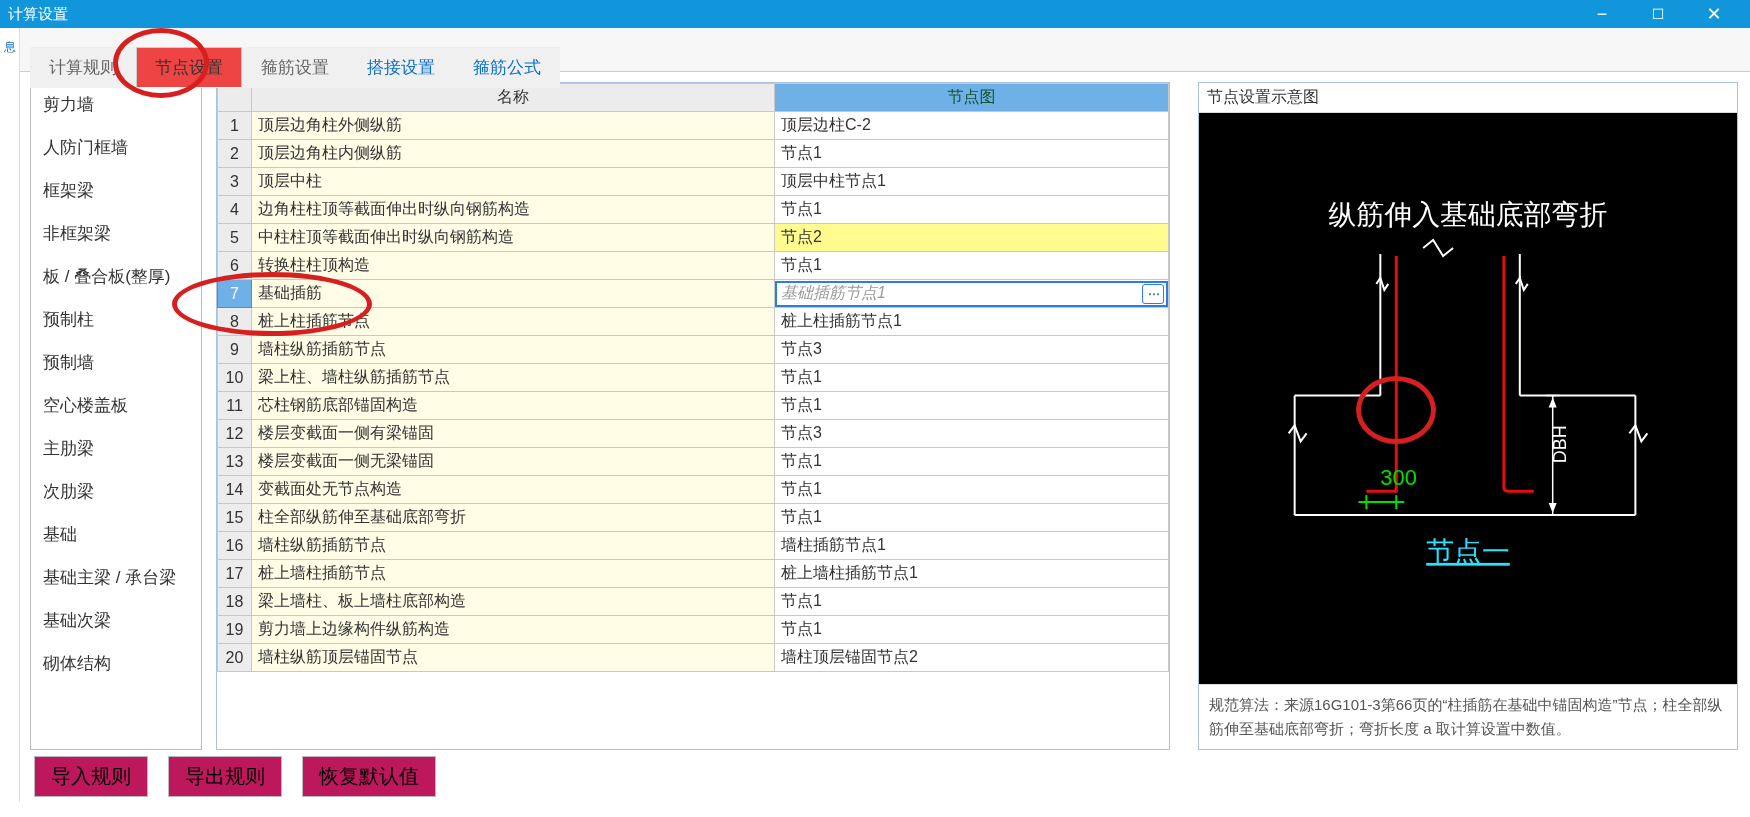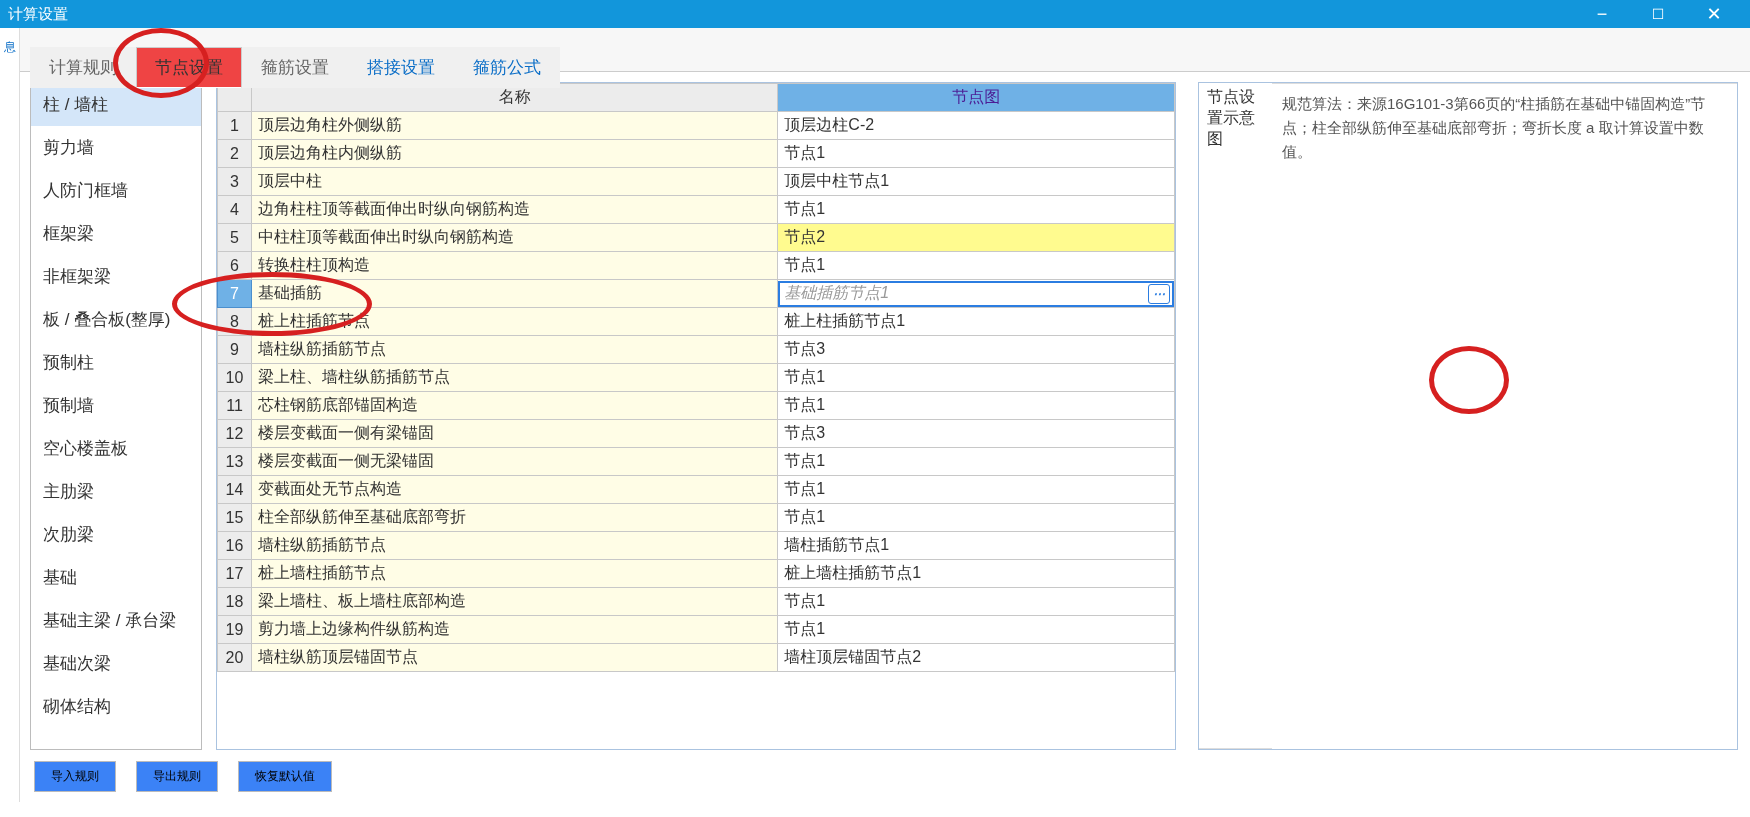--- a/index.html
+++ b/index.html
@@ -33,41 +33,41 @@
   .sidebar { width: 172px; border: 1px solid #bcbcbc; background: #fff; overflow-y: auto; }
   .sidebar-item { padding: 10px 12px; font-size: 17px; color: #333; cursor: pointer; white-space: nowrap; overflow: hidden; }
   .sidebar-item.selected { background: #d4e6f9; }
   .sidebar-item + .sidebar-item { border-top: 0; }
 
   
   .grid-wrap { flex: 1; min-width: 0; border: 1px solid #aac3e0; background: #fff; overflow: hidden; display: flex; flex-direction: column; }
   table.grid { border-collapse: collapse; width: 100%; table-layout: fixed; }
   .grid th, .grid td { border: 1px solid #c8c8c8; height: 28px; font-size: 16px; padding: 0 6px; text-align: left; vertical-align: middle; white-space: nowrap; overflow: hidden; }
   .grid thead th { background: #ececec; text-align: center; font-weight: normal; font-family: Liberation Serif, serif; }
-  .grid thead th.sel-col { background: #6fb1e6; color: #4c1d95; }
+  .grid thead th.sel-col { background: #6fb1e6; color: #14532d; }
   .grid thead th.rownum { width: 34px; }
   .grid tbody td.rownum { background: #ececec; text-align: center; width: 34px; }
   .grid tbody tr td.name-cell { background: #fffde6; }
   .grid tbody tr td.node-cell { background: #fff; }
   .grid tbody tr.hl td.node-cell { background: #fffb8f; }
   .grid tbody tr.selected td.rownum { background: #6fb1e6; color: #fff; border-color:#4a8fce; }
   .grid tbody tr.selected td.node-cell { background: #fff; }
   .cell-editor { display: flex; align-items: center; width: 100%; border: 2px solid #2b7de1; height: 26px; padding: 0 2px 0 4px; background: #fff; }
   .cell-editor .val { flex: 1; color: #999; }
   .cell-editor .ell-btn { width: 22px; height: 20px; border: 1px solid #2b7de1; border-radius: 3px; display: flex; align-items: center; justify-content: center; color: #2b7de1; font-weight: bold; font-size: 12px; cursor: pointer; }
 
   
-  .diagram-panel { width: 540px; border: 1px solid #aac3e0; background: #fff; display: flex; flex-direction: row; margin-left: 8px; }
+  .diagram-panel { width: 540px; border: 1px solid #aac3e0; background: #fff; display: flex; flex-direction: column; margin-left: 14px; }
   .diagram-title { padding: 4px 8px; font-size: 16px; border-bottom: 1px solid #ddd; }
   .diagram-canvas { flex: 1; background: #000; position: relative; color: #f9a8d4; }
   .diagram-desc { padding: 8px 10px; font-size: 15px; color: #555; line-height: 1.6; border-top: 1px solid #ddd; }
 
   
   .footer { height: 52px; display: flex; align-items: center; gap: 20px; padding: 0 0 0 34px; }
-  .btn { border: 1px solid #bbb; background: #3b82f6; padding: 6px 16px; font-size: 12px; cursor: pointer; }
+  .btn { border: 1px solid #bbb; background: #be185d; padding: 6px 16px; font-size: 20px; cursor: pointer; }
 
   
   .anno-circle { position: absolute; border: 5px solid #d62020; border-radius: 50%; pointer-events: none; }
 
   
   .sidebar::-webkit-scrollbar { width: 14px; }
   .sidebar::-webkit-scrollbar-thumb { background: #c8c8c8; }
 
   
   .svg-title { font-size: 28px; fill: #fff; text-anchor: middle; font-family: SimSun, serif; }
@@ -97,21 +97,20 @@
       <div class="tab">计算规则</div>
       <div class="tab active">节点设置</div>
       <div class="tab">箍筋设置</div>
       <div class="tab blue">搭接设置</div>
       <div class="tab blue">箍筋公式</div>
     </div>
 
   <div class="main">
 
     <div class="sidebar" id="sidebar">
-        <div class="sidebar-item selected">柱 / 墙柱</div>
         <div class="sidebar-item">剪力墙</div>
         <div class="sidebar-item">人防门框墙</div>
         <div class="sidebar-item">框架梁</div>
         <div class="sidebar-item">非框架梁</div>
         <div class="sidebar-item">板 / 叠合板(整厚)</div>
         <div class="sidebar-item">预制柱</div>
         <div class="sidebar-item">预制墙</div>
         <div class="sidebar-item">空心楼盖板</div>
         <div class="sidebar-item">主肋梁</div>
         <div class="sidebar-item">次肋梁</div>

